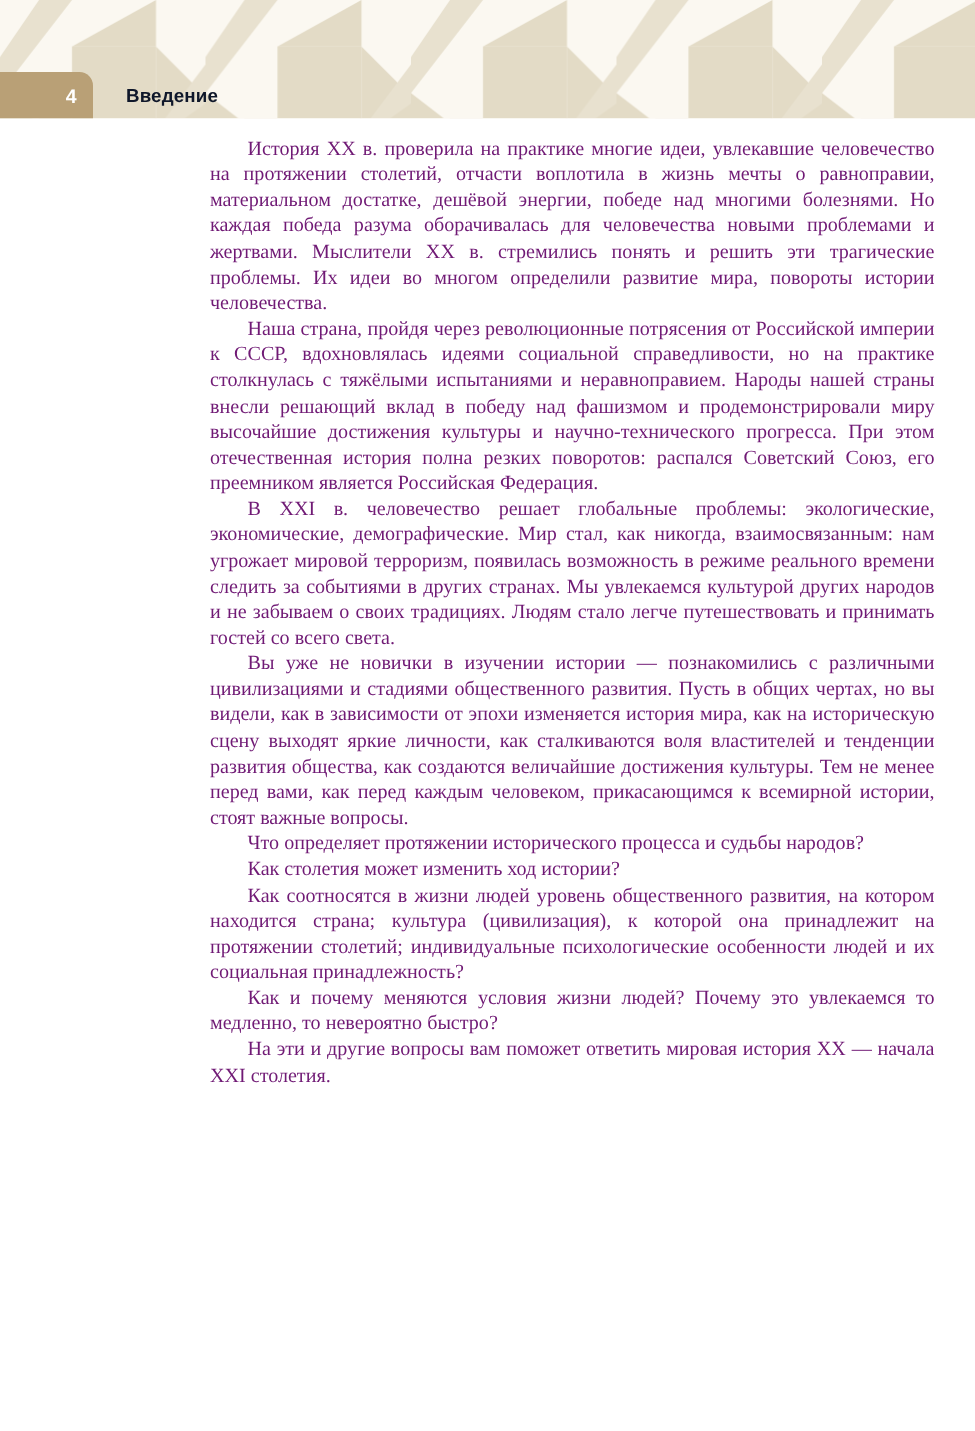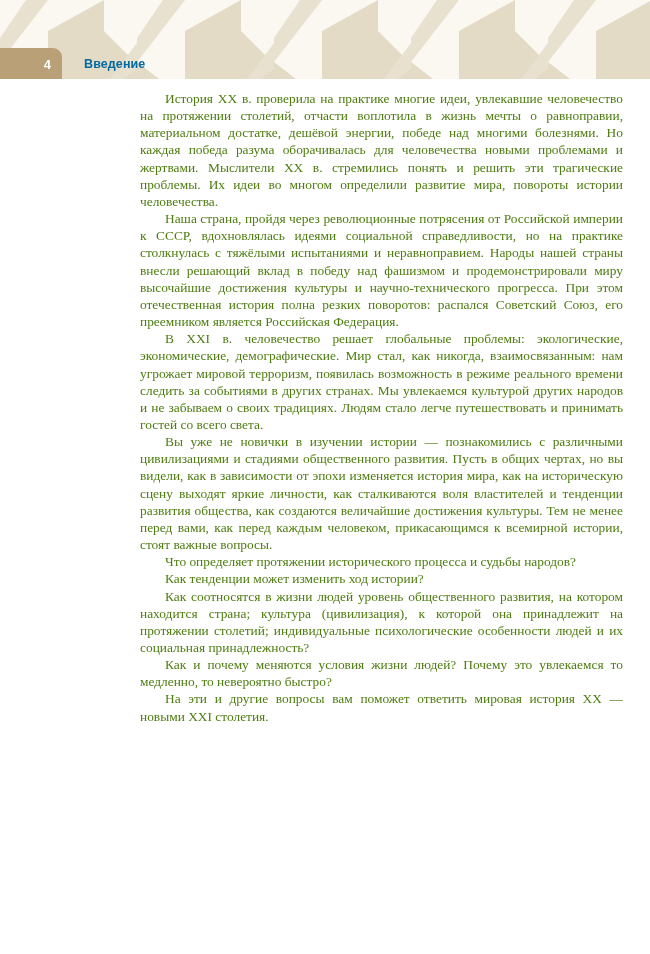--- a/index.html
+++ b/index.html
@@ -57,21 +57,21 @@
     line-height: 1;
   }
 
   .header-title {
     position: absolute;
     left: 84px;
     top: 48px;
     height: 31px;
     display: flex;
     align-items: center;
-    color: #0369a1;
+    color: #0f172a;
     font-family: "Liberation Sans", sans-serif;
     font-size: 12.5px;
     font-weight: bold;
     letter-spacing: 0.1px;
     z-index: 3;
   }
 
   
   .text-column {
     position: absolute;
@@ -80,21 +80,21 @@
     width: 483px;
   }
 
   .para {
     margin: 0;
     text-indent: 25px;
     text-align: justify;
     font-family: "Liberation Serif", serif;
     font-size: 13.4px;
     line-height: 17.15px;
-    color: #4d7c0f;
+    color: #701a75;
     hyphens: manual;
     -webkit-hyphens: manual;
   }
 </style>
 </head>
 <body>
 
 <div class="page-header">
 
   <svg class="header-pattern" viewBox="0 0 650 79" preserveAspectRatio="none" xmlns="http://www.w3.org/2000/svg">
@@ -124,17 +124,17 @@
 
   <div class="header-title">Введение</div>
 </div>
 
 <div class="text-column">
   <p class="para">История XX в. проверила на практике многие идеи, увлекавшие человечество на протяжении столетий, отчасти воплотила в жизнь мечты о равноправии, материальном достатке, дешёвой энергии, победе над многими болезнями. Но каждая победа разума оборачивалась для человечества новыми проблемами и жертвами. Мыслители XX в. стремились понять и решить эти трагические проблемы. Их идеи во многом определили развитие мира, повороты истории человечества.</p>
   <p class="para">Наша страна, пройдя через революционные потрясения от Российской империи к СССР, вдохновлялась идеями социальной справедливости, но на практике столкнулась с тяжёлыми испытаниями и неравноправием. Народы нашей страны внесли решающий вклад в победу над фашизмом и продемонстрировали миру высочайшие достижения культуры и научно-технического прогресса. При этом отечественная история полна резких поворотов: распался Советский Союз, его преемником является Российская Федерация.</p>
   <p class="para">В XXI в. человечество решает глобальные проблемы: экологические, экономические, демографические. Мир стал, как никогда, взаимосвязанным: нам угрожает мировой терроризм, появилась возможность в режиме реального времени следить за событиями в других странах. Мы увлекаемся культурой других народов и не забываем о своих традициях. Людям стало легче путешествовать и принимать гостей со всего света.</p>
   <p class="para">Вы уже не новички в изучении истории — познакомились с различными цивилизациями и стадиями общественного развития. Пусть в общих чертах, но вы видели, как в зависимости от эпохи изменяется история мира, как на историческую сцену выходят яркие личности, как сталкиваются воля властителей и тенденции развития общества, как создаются величайшие достижения культуры. Тем не менее перед вами, как перед каждым человеком, прикасающимся к всемирной истории, стоят важные вопросы.</p>
   <p class="para">Что определяет протяжении исторического процесса и судьбы народов?</p>
-  <p class="para">Как тенденции может изменить ход истории?</p>
+  <p class="para">Как столетия может изменить ход истории?</p>
   <p class="para">Как соотносятся в жизни людей уровень общественного развития, на котором находится страна; культура (цивилизация), к которой она принадлежит на протяжении столетий; индивидуальные психологические особенности людей и их социальная принадлежность?</p>
   <p class="para">Как и почему меняются условия жизни людей? Почему это увлекаемся то медленно, то невероятно быстро?</p>
-  <p class="para">На эти и другие вопросы вам поможет ответить мировая история XX — новыми XXI столетия.</p>
+  <p class="para">На эти и другие вопросы вам поможет ответить мировая история XX — начала XXI столетия.</p>
 </div>
 
 </body></html>

